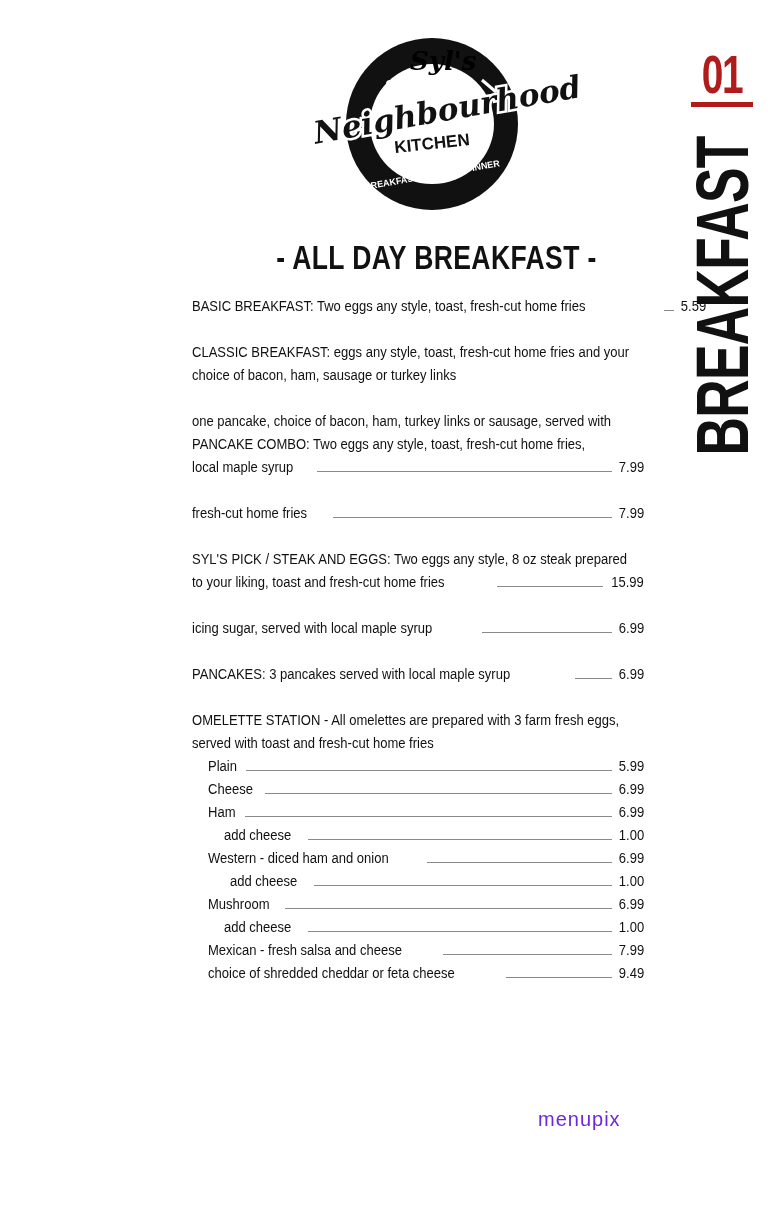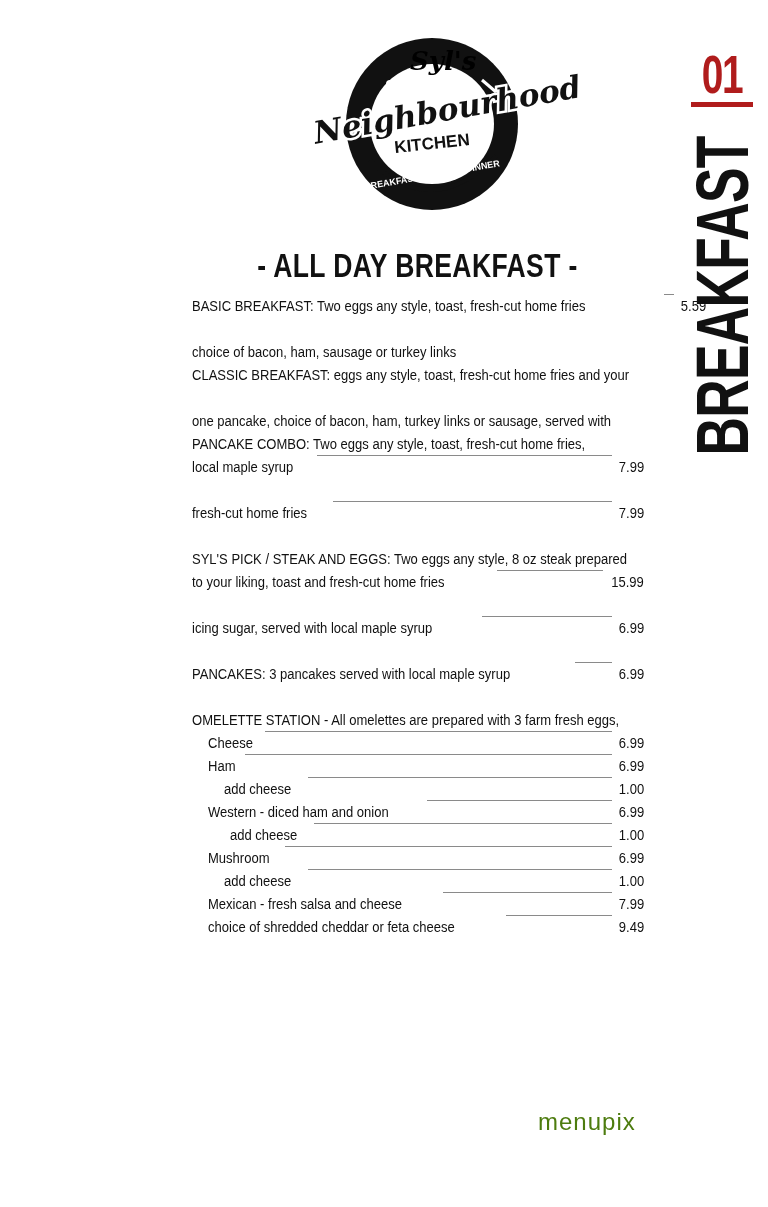--- a/index.html
+++ b/index.html
@@ -15,38 +15,38 @@
   .side-num { color: #b01c1c; font-family: "Liberation Sans", sans-serif; font-weight: bold;
               font-size: 54px; line-height: 52px; letter-spacing: -2px; text-align: center;
               transform: scaleX(0.72); transform-origin: center; }
   .side-rule { height: 5px; background: #b01c1c; width: 62px; margin: 2px 0 0 3px; }
   .side-word { position: absolute; left: 0; top: 68px; width: 68px; height: 360px; }
   .side-word span { position: absolute; left: 50%; top: 50%;
                     transform: translate(-50%, -50%) rotate(-90deg) scaleX(0.72);
                     white-space: nowrap; font-weight: bold; font-size: 74px; letter-spacing: -1px; color: #111; }
 
   
-  .heading { position: absolute; left: 192px; width: 450px; top: 246px; text-align: center;
+  .heading { position: absolute; left: 192px; width: 450px; top: 238px; text-align: right;
              font-weight: bold; font-size: 34px; letter-spacing: 0.5px; }
   .heading span { display: inline-block; transform: scaleX(0.78); transform-origin: center; white-space: nowrap; }
 
   
   .menu { position: absolute; left: 192px; top: 294px; width: 452px; font-size: 15.5px; }
-  .line { height: 23px; line-height: 23px; display: flex; align-items: flex-start; white-space: nowrap; }
+  .line { height: 23px; line-height: 23px; display: flex; align-items: flex-end; white-space: nowrap; }
   .line .txt { transform: scaleX(0.84); transform-origin: left center; display: inline-block; }
   .line .dots { flex: 1; border-bottom: 1px solid #8a8a8a; margin: 0 2px 6px 4px; min-width: 10px; }
   .line .price { transform: scaleX(0.84); transform-origin: right center; display: inline-block; }
   .item { margin-bottom: 23px; }
   .ind1 { padding-left: 16px; }
   .ind2 { padding-left: 32px; }
   .ind3 { padding-left: 38px; }
   .fullline { height: 23px; line-height: 23px; white-space: nowrap; }
   .fullline .txt { transform: scaleX(0.84); transform-origin: left center; display: inline-block; }
 
-  .watermark { position: absolute; left: 538px; top: 1108px; font-size: 24px; color: #4d7c0f;
+  .watermark { position: absolute; left: 538px; top: 1108px; font-size: 20px; color: #6d28d9;
                letter-spacing: 1px; }
 </style>
 </head>
 <body>
 
 <div class="logo">
   <svg viewBox="0 0 228 180">
     <ellipse cx="114" cy="92" rx="86" ry="86" fill="#111"></ellipse>
     <ellipse cx="114" cy="92" rx="62" ry="60" fill="#fff"></ellipse>
     <path d="M52 128 Q114 190 178 124" stroke="#111" stroke-width="4" fill="none"></path>
@@ -76,22 +76,22 @@
 
   <div class="item">
     <div class="line">
         <span class="txt">BASIC BREAKFAST: Two eggs any style, toast, fresh-cut home fries</span>
         <span class="dots"></span>
         <span class="price">5.59</span>
       </div>
   </div>
 
   <div class="item">
+    <div class="fullline"><span class="txt">CLASSIC BREAKFAST: eggs any style, toast, fresh-cut home fries and your</span></div>
     <div class="fullline"><span class="txt">choice of bacon, ham, sausage or turkey links</span></div>
-    <div class="fullline"><span class="txt">CLASSIC BREAKFAST: eggs any style, toast, fresh-cut home fries and your</span></div>
   </div>
 
   <div class="item">
   </div>
 
   <div class="item">
     <div class="fullline"><span class="txt">one pancake, choice of bacon, ham, turkey links or sausage, served with</span></div>
     <div class="fullline"><span class="txt">PANCAKE COMBO: Two eggs any style, toast, fresh-cut home fries,</span></div>
     <div class="line">
         <span class="txt">local maple syrup</span>
@@ -128,20 +128,26 @@
   <div class="item">
     <div class="line">
         <span class="txt">PANCAKES: 3 pancakes served with local maple syrup</span>
         <span class="dots"></span>
         <span class="price">6.99</span>
       </div>
   </div>
 
   <div class="item">
     <div class="fullline"><span class="txt">OMELETTE STATION - All omelettes are prepared with 3 farm fresh eggs,</span></div>
+    <div class="fullline"><span class="txt">served with toast and fresh-cut home fries</span></div>
+    <div class="line ind1">
+        <span class="txt">Plain</span>
+        <span class="dots"></span>
+        <span class="price">5.99</span>
+      </div>
     <div class="line ind1">
         <span class="txt">Cheese</span>
         <span class="dots"></span>
         <span class="price">6.99</span>
       </div>
     <div class="line ind1">
         <span class="txt">Ham</span>
         <span class="dots"></span>
         <span class="price">6.99</span>
       </div>

